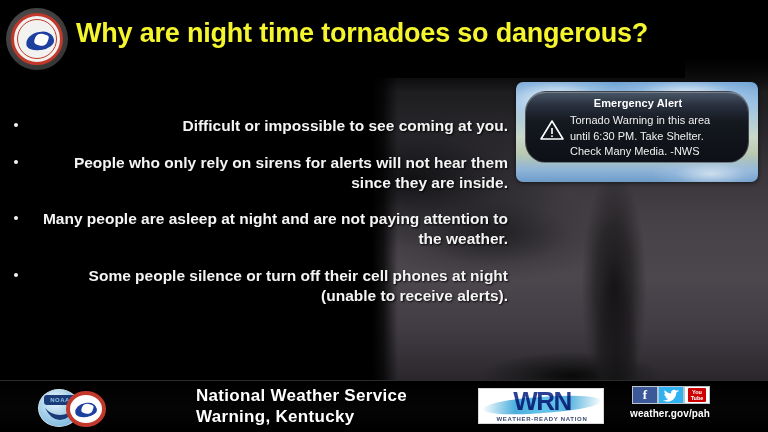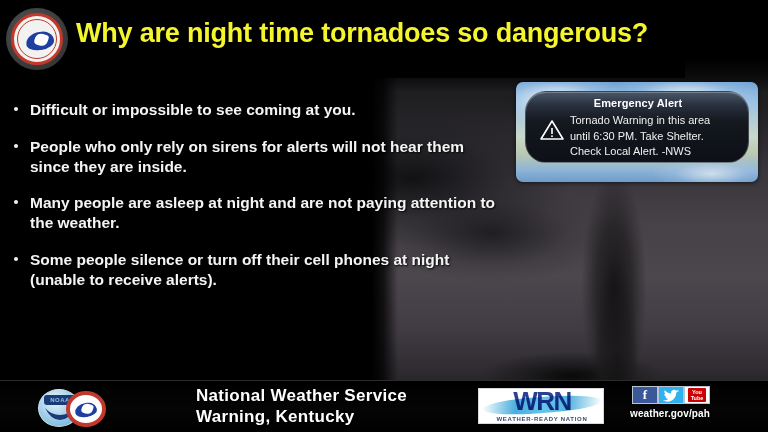--- a/index.html
+++ b/index.html
@@ -86,22 +86,23 @@
     position:absolute; left:76px; top:18px;
     font-size:27px; font-weight:bold;
     color:#f5f52e;
     letter-spacing:-.2px;
     text-shadow:1px 1px 1px rgba(0,0,0,.9);
     white-space:nowrap;
   }
 
   
   .bullets {
-    position:absolute; left:8px; top:100px;
+    position:absolute; left:8px; top:116px;
     width:500px;
+    text-align:right;
   }
   .bullet {
     position:relative;
     padding-left:22px;
     margin-bottom:17px;
     font-size:15.5px;
     font-weight:bold;
     line-height:1.28;
     color:#f4f4f4;
     text-shadow:1px 1px 2px rgba(0,0,0,.95);
@@ -280,21 +281,21 @@
       <div class="warn-icon">
         <svg viewBox="0 0 26 24" width="26" height="24">
           <path d="M13 3 L24 21 L2 21 Z" fill="none" stroke="#ffffff" stroke-width="1.6" stroke-linejoin="round"></path>
           <rect x="12.2" y="10" width="1.6" height="6" fill="#ffffff"></rect>
           <rect x="12.2" y="17.4" width="1.6" height="1.6" fill="#ffffff"></rect>
         </svg>
       </div>
       <div class="alert-lines">
         <div>Tornado Warning in this area</div>
         <div>until 6:30 PM. Take Shelter.</div>
-        <div>Check Local Alert. -NWS</div>
+        <div>Check Many Media. -NWS</div>
       </div>
     </div>
   </div>
 
   <div class="footer">
     <div class="noaa-logo">
       <div class="band">NOAA</div>
       <div class="gull">
         <svg viewBox="0 0 34 18" width="34" height="18">
           <path d="M2 2 Q8 14 17 14 Q26 14 32 2 Q26 9 17 9 Q8 9 2 2 Z" fill="#1b3a78"></path>

